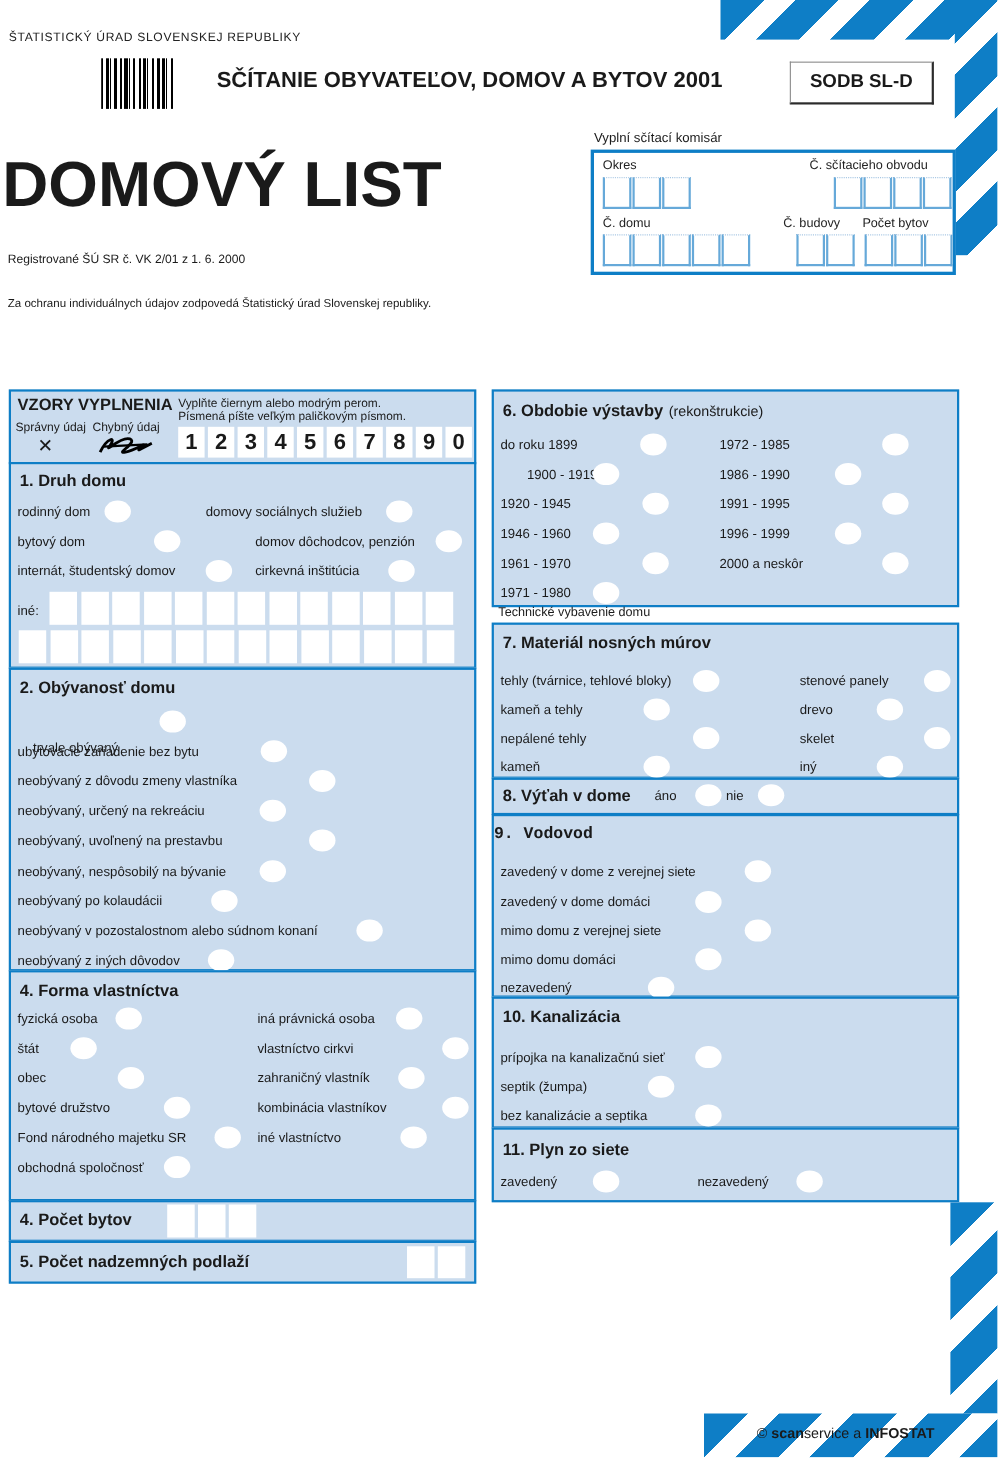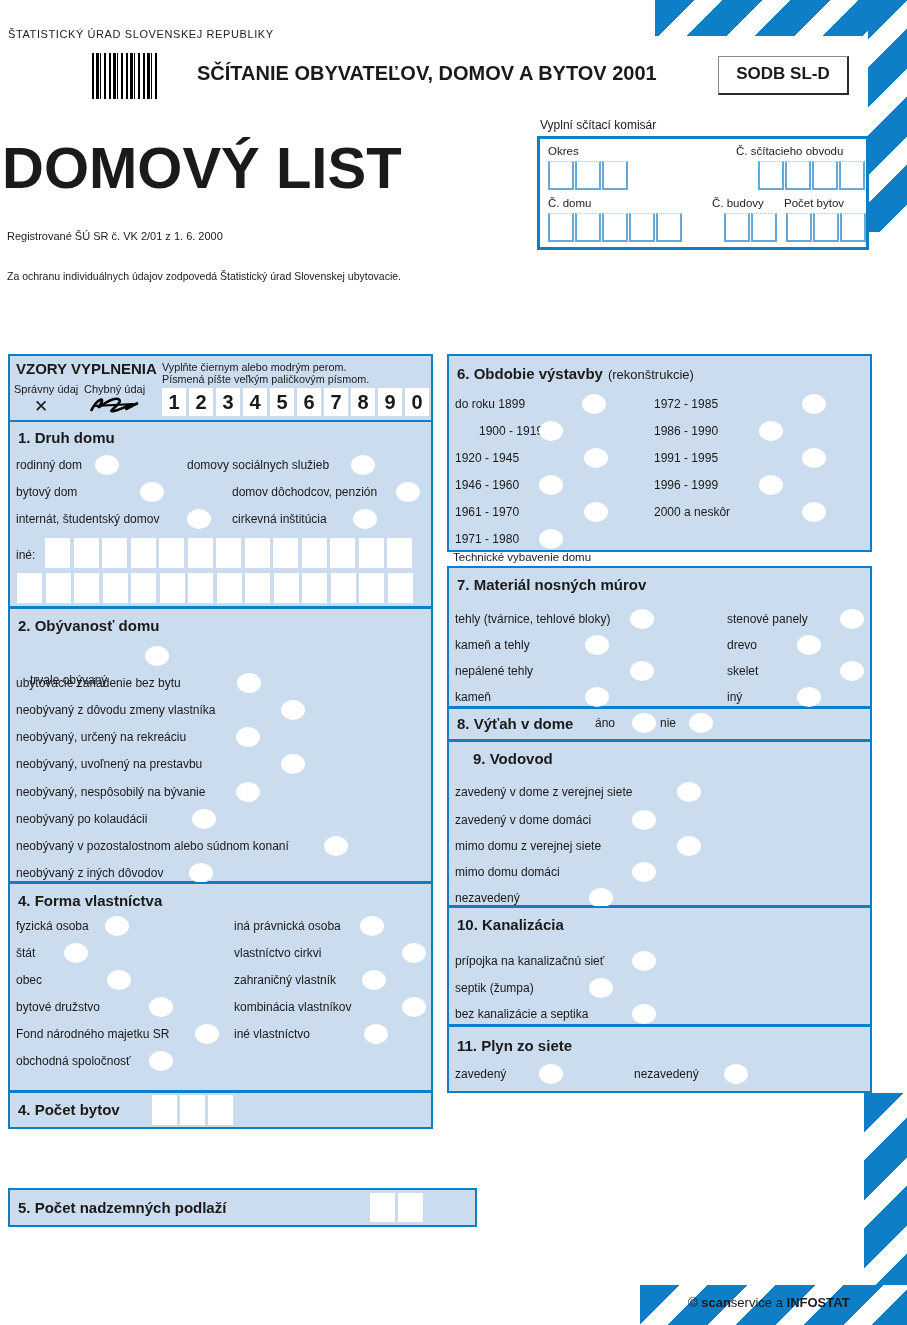--- a/index.html
+++ b/index.html
@@ -44,21 +44,21 @@
   <div class="stripes abs" style="left:640px;top:1285px;width:267px;height:40px;"></div>
 
   <div class="abs agency" style="left:8px;top:28px;">ŠTATISTICKÝ ÚRAD SLOVENSKEJ REPUBLIKY</div>
   <div class="abs barcode" style="left:92px;top:53px;width:66px;height:46px;"></div>
   <div class="abs census-title" style="left:197px;top:62px;">SČÍTANIE OBYVATEĽOV, DOMOV A BYTOV 2001</div>
   <div class="abs doc-title" style="left:2px;top:134px;">DOMOVÝ LIST</div>
 
   <div class="abs sodb" style="left:718px;top:56px;width:128px;height:36px;">SODB SL-D</div>
   <div class="abs reg" style="left:7px;top:230px;">Registrované ŠÚ SR č. VK 2/01 z 1. 6. 2000</div>
   <div class="abs small" style="left:7px;top:270px;">
-    <div>Za ochranu individuálnych údajov zodpovedá Štatistický úrad Slovenskej ubytovacie.</div>
+    <div>Za ochranu individuálnych údajov zodpovedá Štatistický úrad Slovenskej republiky.</div>
   </div>
 
   <div class="abs comm-label" style="left:540px;top:118px;">Vyplní sčítací komisár</div>
   <div class="abs comm-box" id="comm-box" style="left:537px;top:136px;width:326px;height:108px;">
       <div class="comm-field-label" style="left: 8px; top: 6px;">Okres</div>
       <div class="comb" style="left: 8px; top: 22px; width: 22px; height: 26px;"></div>
       <div class="comb" style="left: 35px; top: 22px; width: 22px; height: 26px;"></div>
       <div class="comb" style="left: 62px; top: 22px; width: 22px; height: 26px;"></div>
       <div class="comm-field-label" style="left: 196px; top: 6px;">Č. sčítacieho obvodu</div>
       <div class="comb" style="left: 218px; top: 22px; width: 22px; height: 26px;"></div>
@@ -195,21 +195,21 @@
       <div class="circ" style="left: 354px; top: 140px;"></div>
     </div>
 
   <div class="panel" id="pnl-s4" style="left:8px;top:1091px;width:421px;height:34px;">
     <div class="sec-title" style="left:8px;top:8px;">4. Počet bytov</div>
   <div class="char-box" style="left: 142px; top: 2px; width: 25px; height: 30px;"></div>
       <div class="char-box" style="left: 170px; top: 2px; width: 25px; height: 30px;"></div>
       <div class="char-box" style="left: 198px; top: 2px; width: 25px; height: 30px;"></div>
     </div>
 
-  <div class="panel" id="pnl-s5" style="left:8px;top:1188px;width:421px;height:35px;padding-left:44px;">
+  <div class="panel" id="pnl-s5" style="left:8px;top:1128px;width:421px;height:35px;">
     <div class="sec-title" style="left:8px;top:9px;">5. Počet nadzemných podlaží</div>
   <div class="char-box" style="left: 360px; top: 3px; width: 25px; height: 29px;"></div>
       <div class="char-box" style="left: 388px; top: 3px; width: 25px; height: 29px;"></div>
     </div>
 
   <div class="panel" id="pnl-s6" style="left:447px;top:354px;width:421px;height:194px;">
     <div class="sec-title" style="left:8px;top:9px;">
       <span>6. Obdobie výstavby</span><span class="suffix">(rekonštrukcie)</span>
     </div>
   <div class="olab" style="left: 6px; top: 41px;">do roku 1899</div>
@@ -260,21 +260,21 @@
 
   <div class="panel" id="pnl-s8" style="left:447px;top:707px;width:421px;height:30px;">
     <div class="sec-title" style="left:8px;top:6px;">8. Výťah v dome</div>
   <div class="olab" style="left: 146px; top: 7px;">áno</div>
       <div class="circ" style="left: 183px; top: 4px;"></div>
       <div class="olab" style="left: 211px; top: 7px;">nie</div>
       <div class="circ" style="left: 240px; top: 4px;"></div>
     </div>
 
   <div class="panel" id="pnl-s9" style="left:447px;top:740px;width:421px;height:163px;">
-    <div class="sec-title" style="left:24px;top:8px;">9. Vodovod</div>
+    <div class="sec-title" style="left:0;top:8px;font-family:Liberation Mono, monospace;">9. Vodovod</div>
   <div class="olab" style="left: 6px; top: 43px;">zavedený v dome z verejnej siete</div>
       <div class="circ" style="left: 228px; top: 40px;"></div>
       <div class="olab" style="left: 6px; top: 71px;">zavedený v dome domáci</div>
       <div class="circ" style="left: 183px; top: 68px;"></div>
       <div class="olab" style="left: 6px; top: 97px;">mimo domu z verejnej siete</div>
       <div class="circ" style="left: 228px; top: 94px;"></div>
       <div class="olab" style="left: 6px; top: 123px;">mimo domu domáci</div>
       <div class="circ" style="left: 183px; top: 120px;"></div>
       <div class="olab" style="left: 6px; top: 149px;">nezavedený</div>
       <div class="circ" style="left: 140px; top: 146px;"></div>

